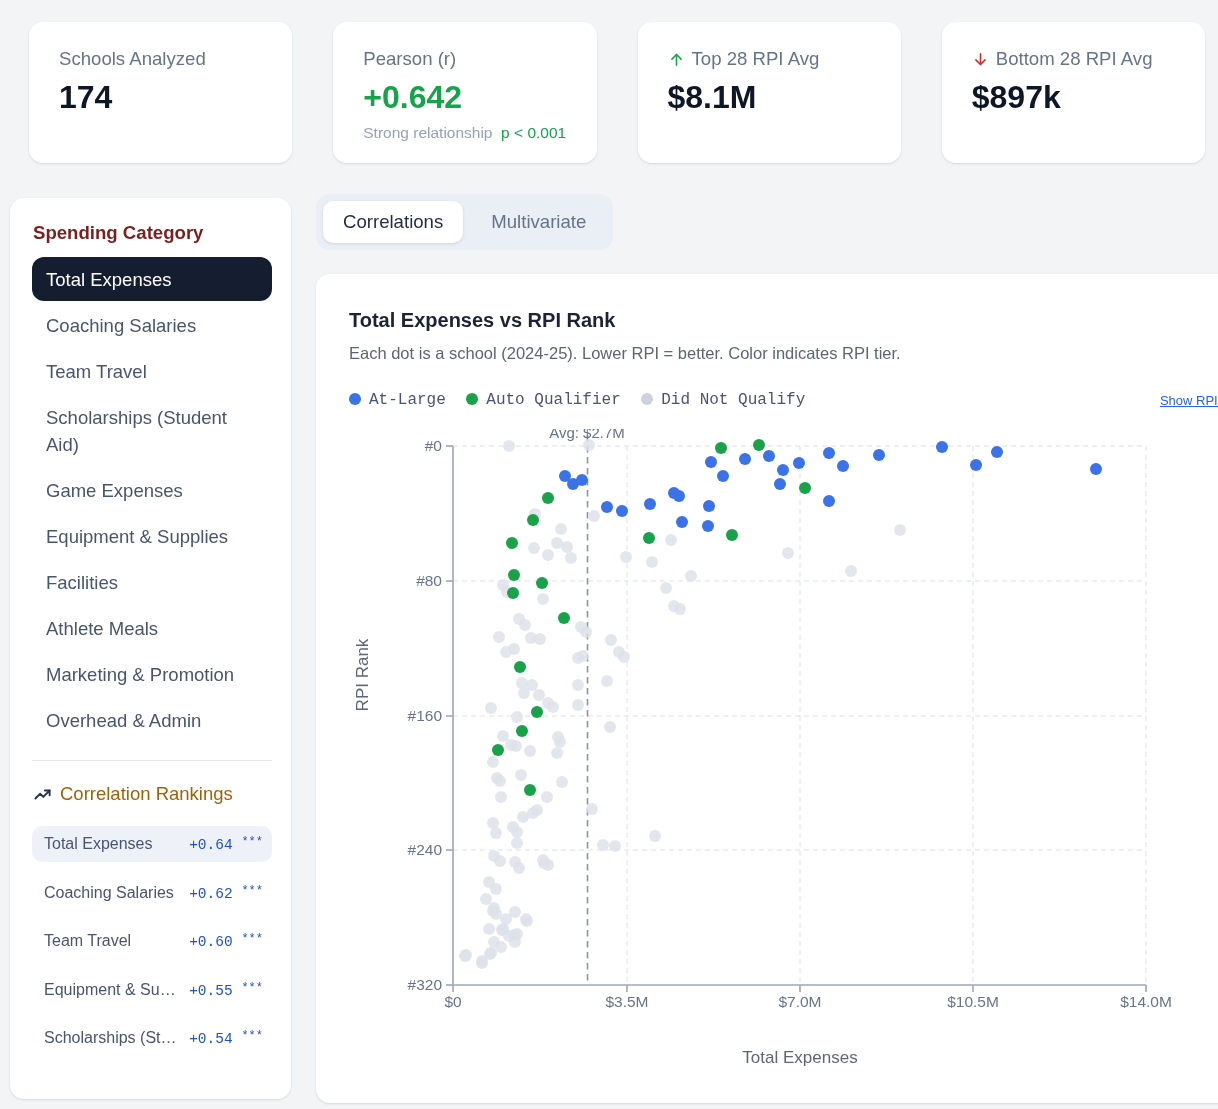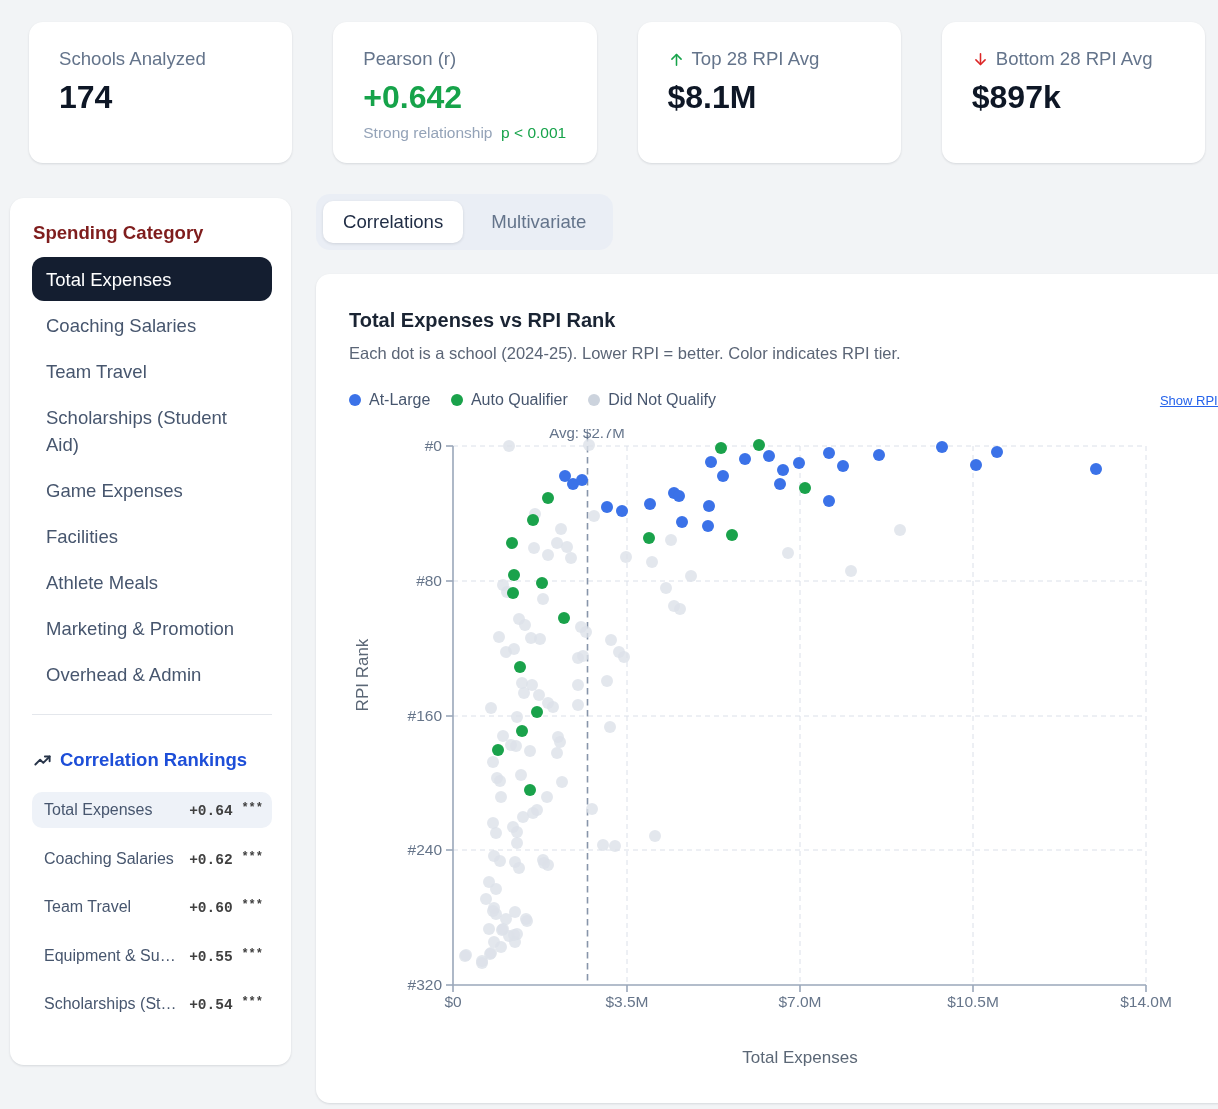--- a/index.html
+++ b/index.html
@@ -28,37 +28,37 @@
 .main section { margin-top: -4px; }
 aside { width: 281px; flex: none; padding: 22px 19px 30px 22px; }
 aside h3 { font-size: 18.6px; font-weight: bold; color: #7f1d1d; margin: 2px 0 13px 1px; }
 .menu div {
   font-size: 18.5px; color: #47566e;
   padding: 8.5px 14px; margin-bottom: 2px; border-radius: 12px;
   line-height: 27px;
 }
 .menu div.active { background: #141e30; color: #fff; }
 .divider { border-top: 1px solid #e4e7ec; margin: 18px 0 0 0; }
-.rank-head { display: flex; align-items: center; gap: 8px; font-size: 18.5px; font-weight: bold; color: #1d4ed8; margin: 34px 0 21px 1px; }
+.rank-head { display: flex; align-items: center; gap: 8px; font-size: 18.5px; font-weight: normal; color: #a16207; margin: 22px 0 21px 1px; }
 .rank-row { display: flex; align-items: center; justify-content: space-between; height: 36px; padding: 0 9px 0 12px; margin-bottom: 12.5px; border-radius: 10px; }
 .rank-row.hl { background: #eef2f8; }
 .rank-row .rl { font-size: 16px; color: #47566e; white-space: nowrap; overflow: hidden; }
-.rank-row .rv { font-family: "Liberation Mono", monospace; font-size: 14.5px; font-weight: bold; color: #404040; white-space: nowrap; }
+.rank-row .rv { font-family: "Liberation Mono", monospace; font-size: 14.5px; font-weight: normal; color: #1d4ed8; white-space: nowrap; }
 .rank-row .rv sup { font-size: 12px; vertical-align: 4px; }
 
 .tabs { display: inline-flex; background: #eaeef5; border-radius: 14px; padding: 7px; gap: 8px; }
 .tab { font-size: 18.6px; padding: 10px 20px; border-radius: 10px; color: #64748b; }
 .tab.active { background: #fff; color: #1f2c44; box-shadow: 0 1px 3px rgba(15,23,42,.12); }
 
 .chart-card { margin-top: 24px; width: 973px; height: 829px; position: relative; padding: 24px 33px; }
 .chart-card h2 { font-size: 20px; font-weight: bold; color: #1a2433; margin-top: 11px; }
 .chart-card .desc { font-size: 16.5px; color: #5b6576; margin-top: 12px; }
 .legend { display: flex; align-items: center; margin-top: 28px; font-size: 16px; color: #47566e; }
 .legend .dot { display: inline-block; width: 12px; height: 12px; border-radius: 50%; margin-right: 8px; vertical-align: -1px; }
-.legend .item { margin-right: 20.5px; }
+.legend .item { margin-right: 20.5px; font-family: Liberation Mono, monospace; }
 .legend a { margin-left: auto; color: #2563eb; font-size: 13px; text-decoration: underline; }
 .plot { position: absolute; left: 0; top: 154.5px; }
 </style>
 </head>
 <body>
 <div class="page">
   <div class="stats">
     <div class="card stat">
       <div class="lbl">Schools Analyzed</div>
       <div class="val">174</div>
@@ -85,20 +85,21 @@
   </div>
   <div class="main">
     <aside class="card">
       <h3>Spending Category</h3>
       <div class="menu">
         <div class="active">Total Expenses</div>
         <div>Coaching Salaries</div>
         <div>Team Travel</div>
         <div>Scholarships (Student Aid)</div>
         <div>Game Expenses</div>
+        <div>Equipment &amp; Supplies</div>
         <div>Facilities</div>
         <div>Athlete Meals</div>
         <div>Marketing &amp; Promotion</div>
         <div>Overhead &amp; Admin</div>
       </div>
       <div class="divider"></div>
       <div class="rank-head">
         <svg width="19" height="19" viewBox="0 0 24 24" fill="none" stroke="#273449" stroke-width="2.4" stroke-linecap="round" stroke-linejoin="round">
             <polyline points="3 17 9 11 13 15 21 7"></polyline>
             <polyline points="15 7 21 7 21 13"></polyline>

